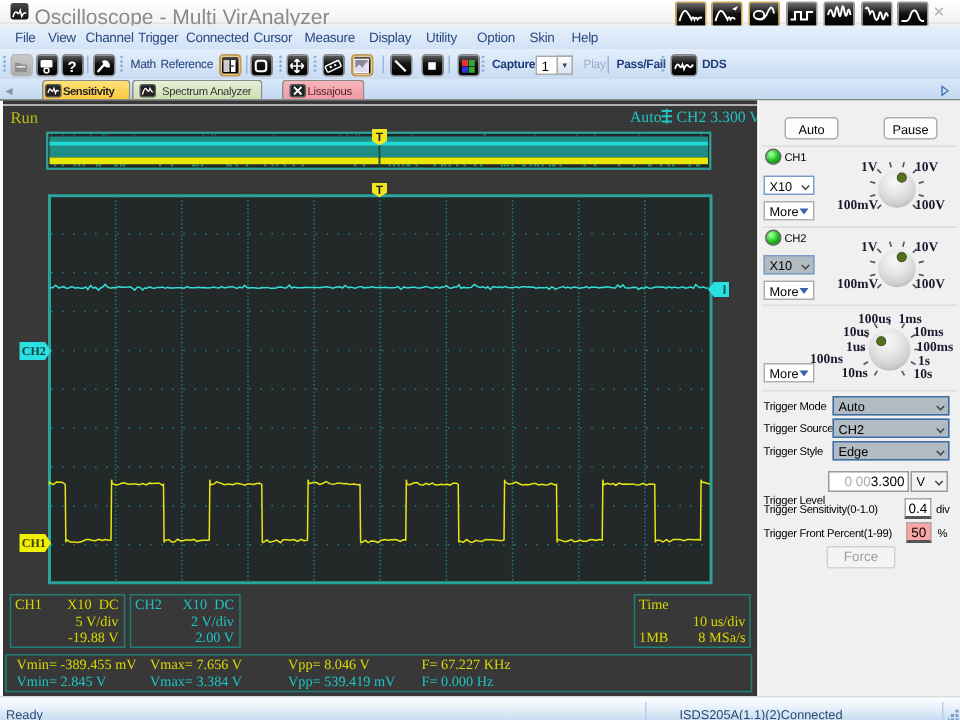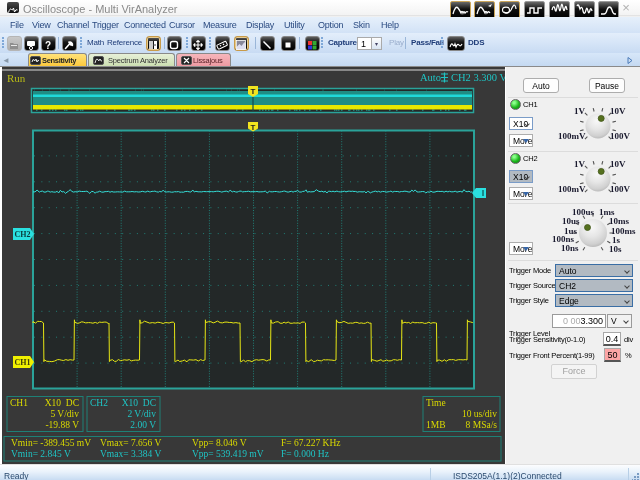--- a/index.html
+++ b/index.html
@@ -1,21 +1,21 @@
 <!DOCTYPE html>
 <html><head>
 <meta charset="utf-8">
 <style>
 *{margin:0;padding:0;box-sizing:border-box;}
 html,body{width:640px;height:480px;overflow:hidden;font-family:"Liberation Sans",sans-serif;}
 body{position:relative;background:#f0f0f0;}
 .abs{position:absolute;}
 
 #titlebar{left:0;top:0;width:640px;height:16px;background:linear-gradient(#ffffff,#f3f3f3);border-bottom:1px solid #e3e3e3;}
-#titletext{left:23px;top:3px;font-size:11px;color:#8a8a8a;}
+#titletext{left:23px;top:3px;font-size:14px;color:#8a8a8a;}
 #appicon{left:7px;top:2px;width:12px;height:11px;background:linear-gradient(#4a4a4a,#111);border-radius:2px;}
 #closex{left:619px;top:2px;width:14px;height:12px;color:#b0b0b0;font-size:13px;line-height:11px;text-align:center;}
 
 .wbtn{position:absolute;top:1px;width:21px;height:18px;background:linear-gradient(#6a6a6a,#101010 45%,#000);border:1px solid #9a9a9a;border-radius:2px;}
 
 .wbtn svg{position:absolute;left:0;top:0;}
 
 #menubar{left:0;top:17px;width:640px;height:16px;background:linear-gradient(#e6f0fb,#d2e2f6);}
 #menubar span{position:absolute;top:3px;font-size:9px;letter-spacing:-0.2px;color:#2a4a80;}
 
@@ -27,21 +27,21 @@
 
 #tabbar{left:0;top:53px;width:640px;height:14px;background:linear-gradient(#d7e7f9,#c3d8f1);}
 .tab{position:absolute;top:0;height:13px;border:1px solid #8a8a8a;border-bottom:none;border-radius:3px 3px 0 0;font-size:8px;letter-spacing:-0.2px;}
 .tabico{position:absolute;left:4px;top:2px;width:11px;height:9px;background:#222;border-radius:2px;border:1px solid #555;}
 
 #rpanel{left:505px;top:67px;width:135px;height:397px;background:#f0f0f0;border-left:1px solid #fff;}
 .rp{position:absolute;}
 .rbtn{position:absolute;width:36px;height:15px;background:#fdfdfd;border:1px solid #adadad;border-radius:3px;font-size:8.5px;text-align:center;line-height:14px;color:#000;}
 .rsep{position:absolute;left:2px;width:130px;height:1px;background:#dcdcdc;}
 .led{position:absolute;width:11px;height:11px;border-radius:50%;background:radial-gradient(circle at 35% 30%,#8f8 12%,#1db81d 55%,#0a7a0a);border:1px solid #666;}
-.combo{position:absolute;width:24px;height:13px;background:#fff;border:1px solid #7a9cc8;font-size:8.5px;color:#000;line-height:12px;padding-left:3px;}
+.combo{position:absolute;width:34px;height:13px;background:#fff;border:1px solid #7a9cc8;font-size:8.5px;color:#000;line-height:12px;padding-left:3px;}
 .combo .chev{position:absolute;right:3px;top:4px;width:4px;height:4px;border-left:1px solid #444;border-bottom:1px solid #444;transform:rotate(-45deg);}
 .rlbl{position:absolute;font-size:7.5px;letter-spacing:-0.2px;color:#000;}
 .klbl{position:absolute;font-family:"Liberation Serif",serif;font-weight:bold;font-size:9px;color:#1a1a2e;}
 
 #statusbar{left:0;top:464px;width:640px;height:16px;background:linear-gradient(#fcfdfe,#e9f2fb 45%,#c8dcf2);border-top:1px solid #e0e0e0;font-size:8.5px;color:#2a4a6e;}
 </style>
 </head>
 <body>
 
 <div id="titlebar" class="abs"></div>
@@ -189,21 +189,21 @@
           <path d="M1 5 q1-4 2-2 q1 2 2-1 l1 3 q1-3 2-1" stroke="#fff" stroke-width="0.9" fill="none"></path>
         </svg></span>
   <span class="abs" style="left:13px;top:2px;font-weight:bold;color:#222;font-size:7.5px;letter-spacing:-0.3px;">Sensitivity</span>
 </span>
 <span class="tab" style="left:88px;width:87px;background:linear-gradient(#e7f0d8,#ccdfb2);">
   <span class="tabico"><svg width="9" height="7">
           <path d="M1 6 q1.5-6 3-3 q1 2 2-1 q1.5 3 2 2" stroke="#fff" stroke-width="0.9" fill="none"></path>
         </svg></span>
   <span class="abs" style="left:19px;top:2px;color:#333;font-size:7.5px;letter-spacing:-0.2px;">Spectrum Analyzer</span>
 </span>
-<span class="tab" style="left:176px;width:55px;background:linear-gradient(#f6b6bb,#ef9aa2);">
+<span class="tab" style="left:188px;width:55px;background:linear-gradient(#f6b6bb,#ef9aa2);">
   <span class="tabico"><svg width="9" height="7">
           <path d="M4.5 3.5 l-2.5-2.5 m2.5 2.5 l2.5-2.5 m-2.5 2.5 l-2.5 2.5 m2.5-2.5 l2.5 2.5" stroke="#fff" stroke-width="1.2" fill="none"></path>
         </svg></span>
   <span class="abs" style="left:16px;top:2px;color:#5a2228;font-size:7.5px;">Lissajous</span>
 </span>
 </div>
 
 <div id="scope" class="abs" style="left:0;top:67px;width:505px;height:397px;background:#383838;"><svg width="505" height="397" font-family="Liberation Serif,serif">
 <style>
 .gv{stroke:#217f77;stroke-width:1;stroke-dasharray:1 1.55;}
@@ -349,21 +349,21 @@
       <path d="M31.8 54.3L30.0 57.3 M25.7 48.2L22.7 50.0 M23.5 40.0L20.0 40.0 M25.7 31.8L22.7 30.0 M31.8 25.7L30.0 22.7 M40.0 23.5L40.0 20.0 M48.2 25.7L50.0 22.7 M54.3 31.8L57.3 30.0 M56.5 40.0L60.0 40.0 M54.3 48.2L57.3 50.0 M48.2 54.3L50.0 57.3" stroke="#555" stroke-width="1.1"></path>
       <circle cx="40" cy="40" r="14" fill="url(#kb8040)"></circle>
       <circle cx="34.5" cy="34.5" r="3" fill="#55701e" stroke="#42571a" stroke-width="0.8"></circle>
     </svg>
 <span class="klbl" style="left:66px;top:140px;">100us</span>
 <span class="klbl" style="left:93px;top:140px;">1ms</span>
 <span class="klbl" style="left:56px;top:149px;">10us</span>
 <span class="klbl" style="left:103px;top:149px;">10ms</span>
 <span class="klbl" style="left:58px;top:158.5px;">1us</span>
 <span class="klbl" style="left:105px;top:159px;">100ms</span>
-<span class="klbl" style="left:46px;top:167px;">100ns</span>
+<span class="klbl" style="left:34px;top:167px;">100ns</span>
 <span class="klbl" style="left:106px;top:168px;">1s</span>
 <span class="klbl" style="left:55px;top:176px;">10ns</span>
 <span class="klbl" style="left:103px;top:177px;">10s</span>
 <span class="combo" style="left:3px;top:175px;border-color:#adadad;">More<span style="position:absolute;right:3px;top:4px;width:0;height:0;border-left:3.5px solid transparent;border-right:3.5px solid transparent;border-top:4.5px solid #3565a8;"></span></span>
 <span class="rsep" style="top:193px"></span>
 <span class="rlbl" style="left:3px;top:199px;">Trigger Mode</span>
 <span class="combo" style="left:49px;top:197px;width:78px;background:#b2bac2;border-color:#3a6ea5;">Auto<span class="chev"></span></span>
 <span class="rlbl" style="left:3px;top:214px;">Trigger Source</span>
 <span class="combo" style="left:49px;top:212px;width:78px;background:#b2bac2;border-color:#3a6ea5;">CH2<span class="chev"></span></span>
 <span class="rlbl" style="left:3px;top:229px;">Trigger Style</span>

